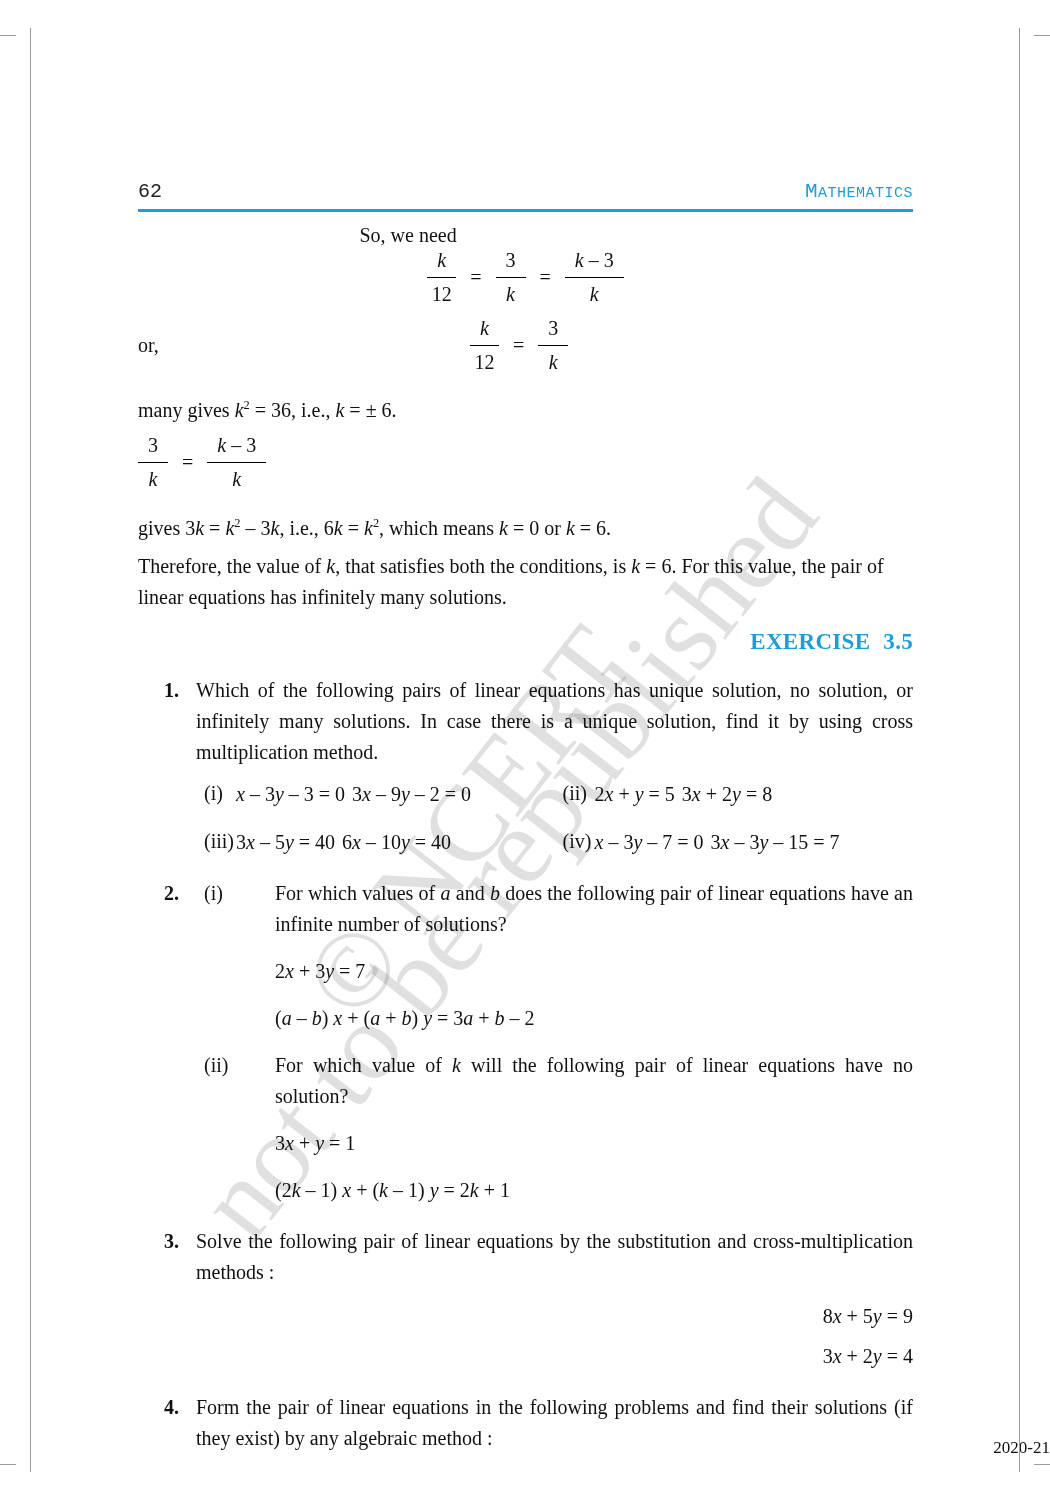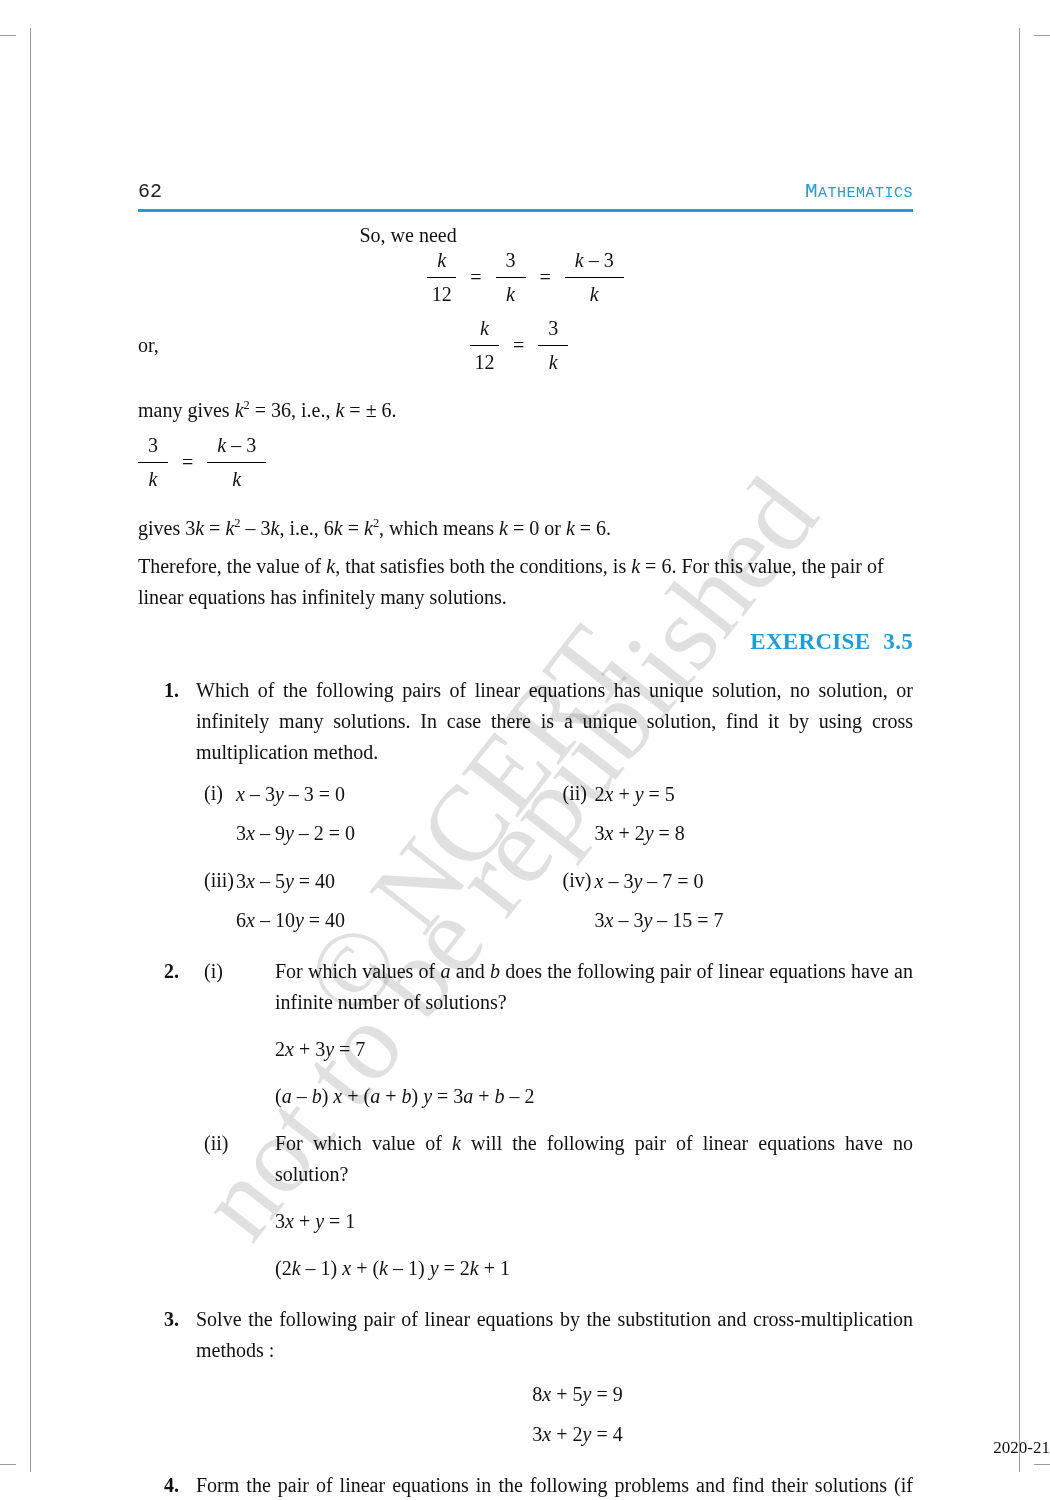--- a/index.html
+++ b/index.html
@@ -47,27 +47,27 @@
   .para{margin-top:8px;line-height:31px;}
   .seg-i{font-style:italic;}
   .seg-sup{font-size:.62em;vertical-align:super;}
   .exercise-title{text-align:right;color:var(--blue);font-weight:bold;font-size:23px;margin-top:16px;word-spacing:7px;letter-spacing:.3px;}
   .qitem{display:flex;margin-top:20px;line-height:31px;}
   .qnum{flex:none;width:58px;padding-left:26px;font-weight:bold;}
   .qbody{flex:1;min-width:0;text-align:justify;}
   .eqgrid{display:grid;grid-template-columns:1fr 1fr;row-gap:16px;margin-top:10px;text-align:left;}
   .eqcell{display:flex;align-items:flex-start;}
   .eqlabel{flex:none;width:40px;padding-left:8px;}
-  .eqlines{display:flex;flex-direction:column;gap:7px;line-height:32px;}
+  .eqlines{display:flex;flex-direction:row;gap:7px;line-height:32px;}
   .part{display:flex;margin-top:16px;}
   .part:first-child{margin-top:0;}
   .part-label{flex:none;width:46px;padding-left:8px;}
   .part-body{flex:1;min-width:0;text-align:justify;margin-left:33px;}
   .part-eq{margin-top:15px;line-height:32px;text-align:left;}
-  .q3eqs{padding-left:46px;margin-top:12px;text-align:center;}
+  .q3eqs{padding-left:46px;margin-top:12px;text-align:right;}
   .q3eqs .eqline{margin-top:8px;line-height:32px;}
   .q3eqs .eqline:first-child{margin-top:0;}
   .page-footer{position:absolute;left:0;right:0;bottom:42px;text-align:right;font-size:17px;z-index:2;}
 </style>
 </head>
 <body>
 
 <div class="rule-v left"></div>
 <div class="rule-v right"></div>
 <div class="tick tl"></div>

